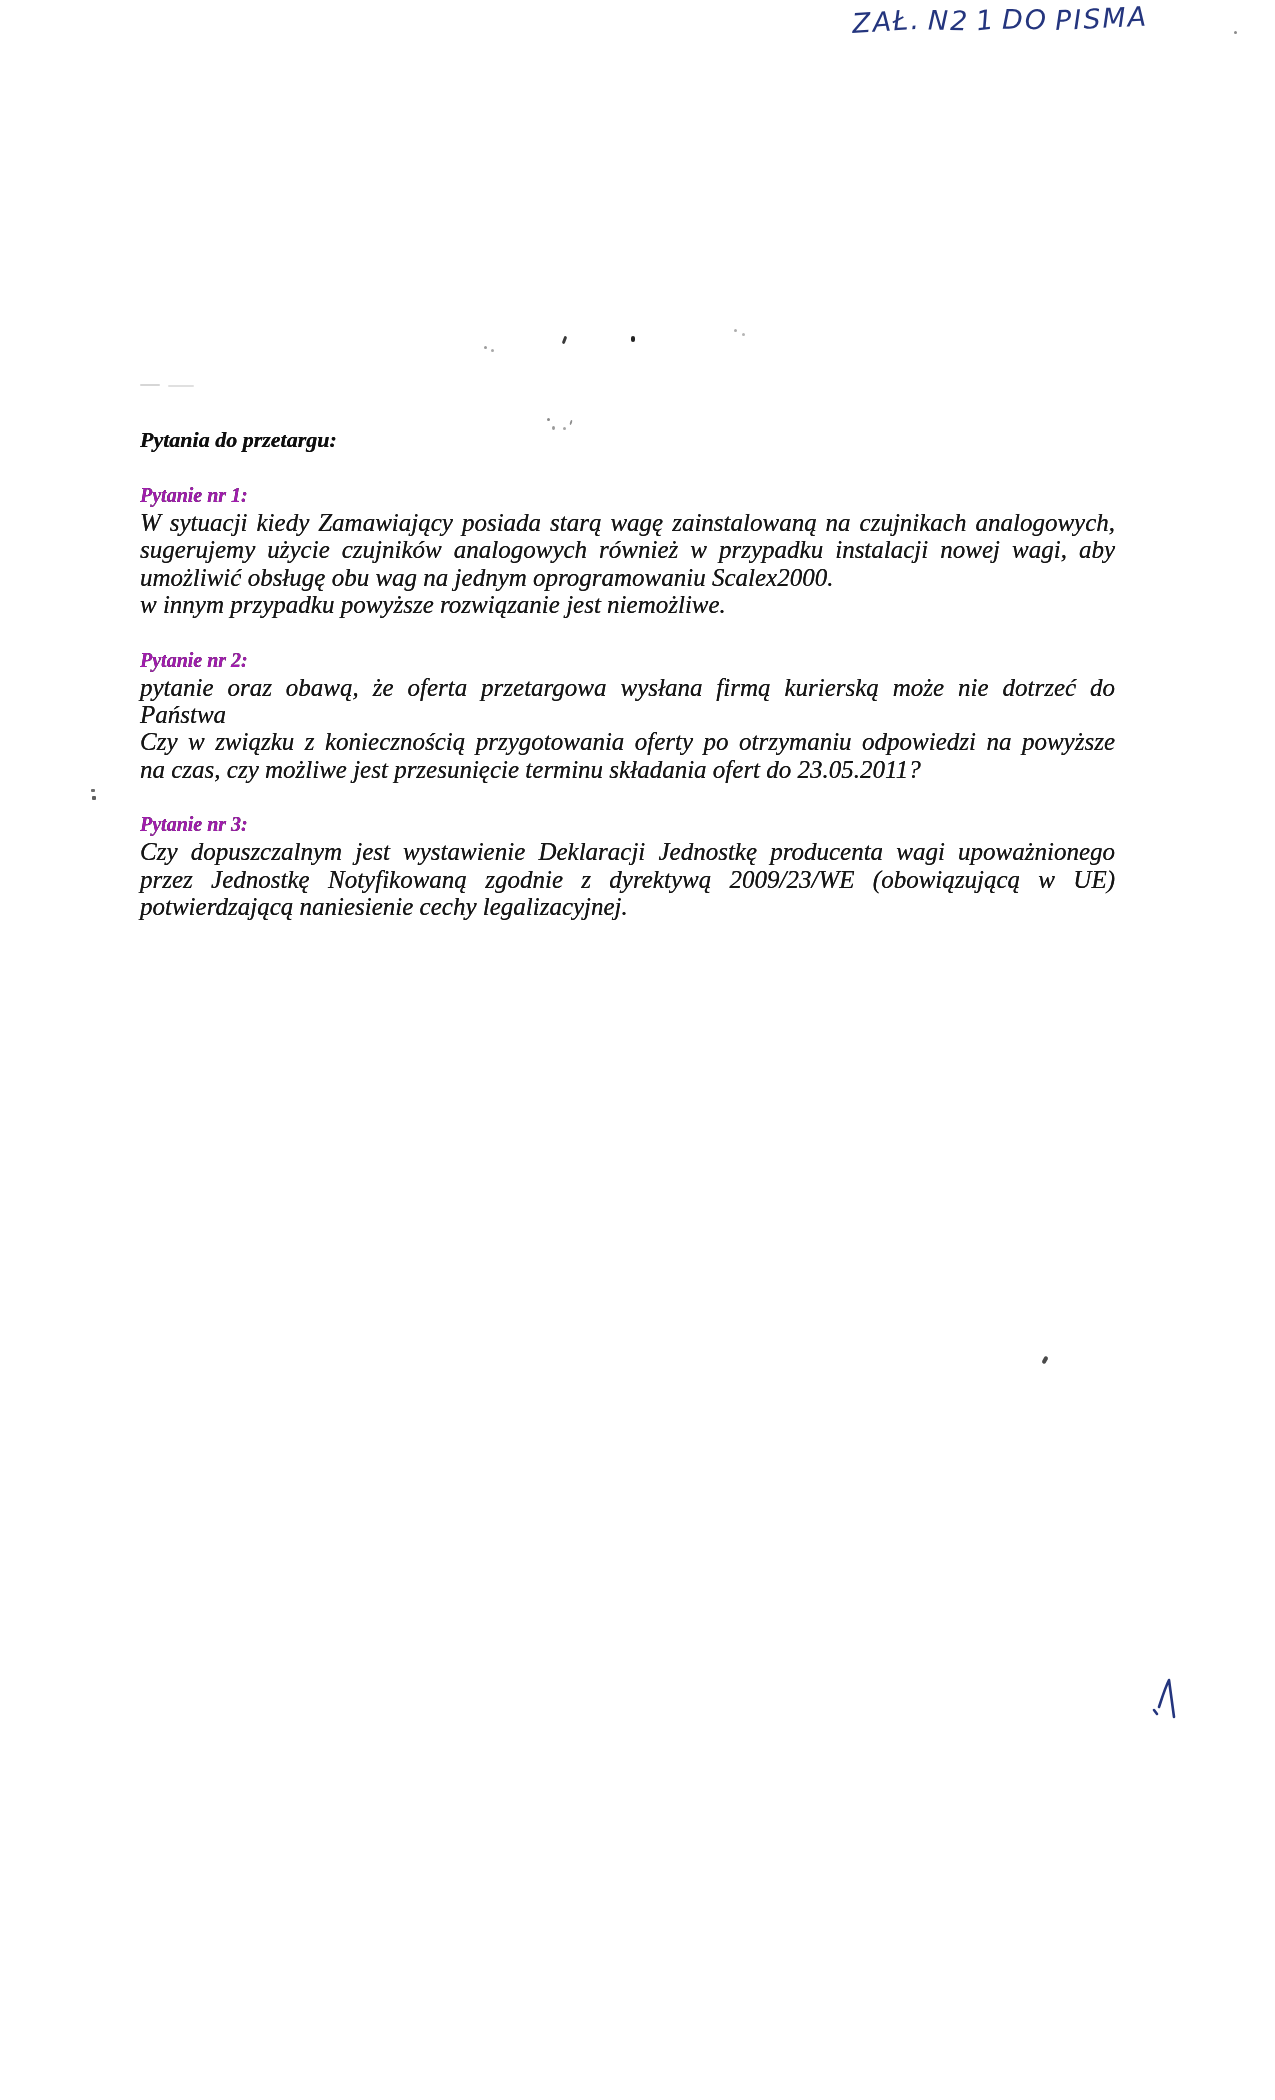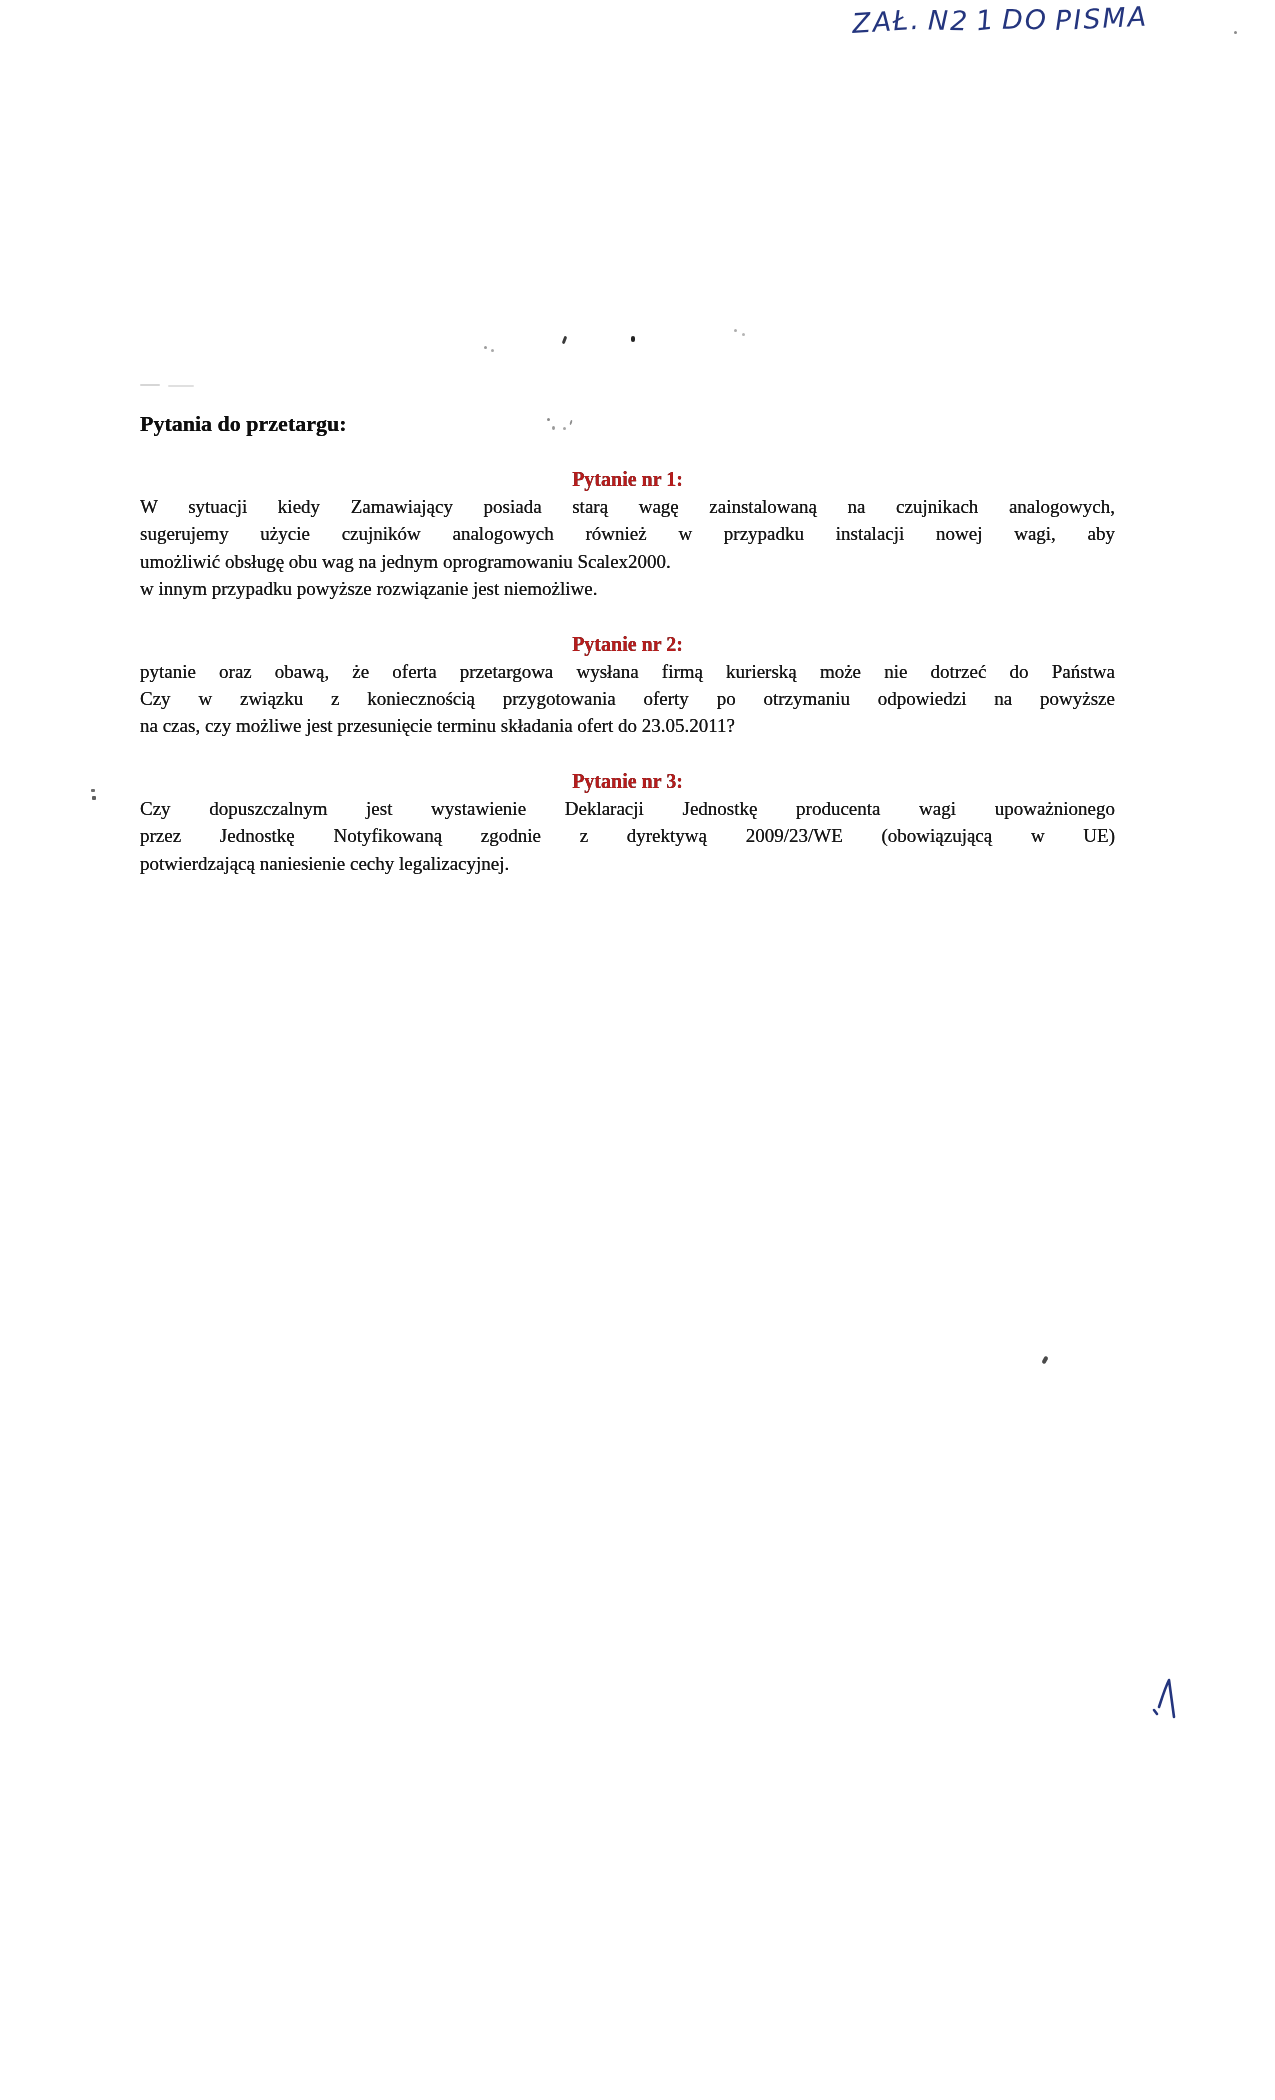--- a/index.html
+++ b/index.html
@@ -21,41 +21,40 @@
     font-style:italic;
     font-size:27px;
     letter-spacing:2px;
     color:#24357e;
     transform:rotate(-0.8deg);
     white-space:nowrap;
   }
   .hand-note .w{display:inline-block;margin-right:7px;}
   
   .text-block{
-    position:absolute;left:140px;top:410px;width:975px;
+    position:absolute;left:140px;top:426px;width:975px;font-style:italic;
   }
   .doc-title{
     font-weight:bold;
     font-size:22px;
     line-height:28px;
     margin-bottom:28px;
     color:#0e0e0e;
     text-shadow:0 0 0.6px #0e0e0e;
   }
   .section{margin-bottom:28px;}
   .section-heading{
     font-weight:bold;
     font-size:20px;
     line-height:27px;
-    color:#b91c1c;
+    color:#a21caf;
     text-shadow:0 0 0.6px #0e0e0e;
-    text-align:center;
   }
   .line{
-    font-size:19px;
+    font-size:25px;
     line-height:27.4px;
     text-align:justify;
     text-shadow:0 0 0.45px #1b1b1b;
     white-space:normal;
   }
   .line.full{text-align:justify;text-align-last:justify;}
   
   .hand-pagenum{
     position:absolute;left:1150px;top:1676px;width:34px;height:46px;
   }

